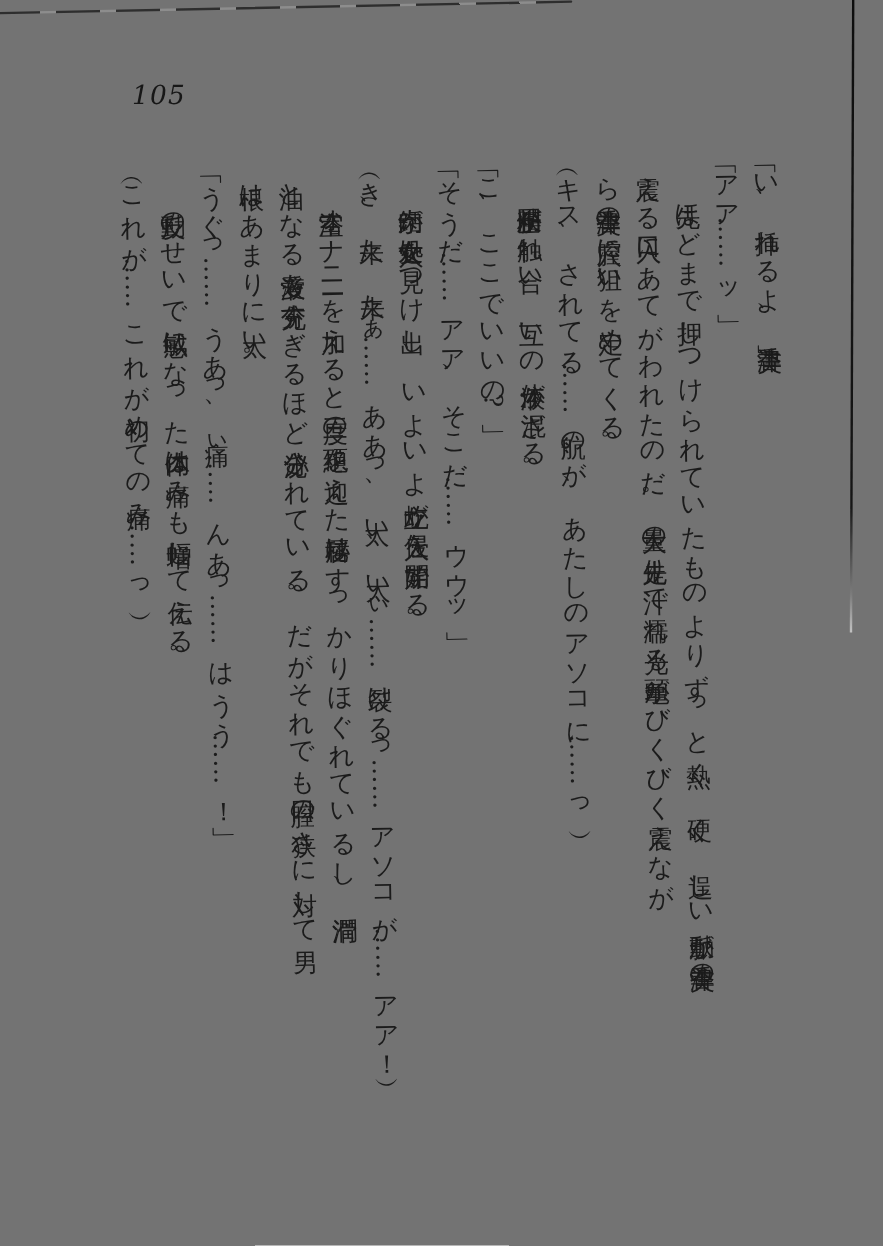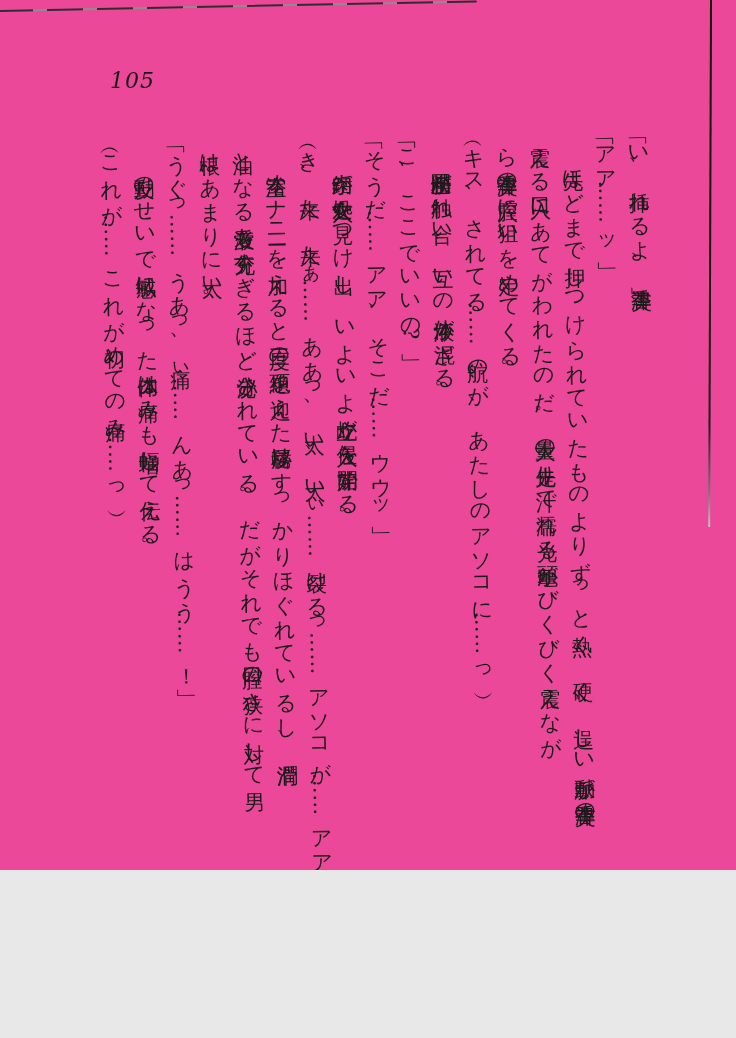--- a/index.html
+++ b/index.html
@@ -3,22 +3,22 @@
 <meta charset="utf-8">
 <style>
   html, body {
     margin: 0;
     padding: 0;
     background: #e8e8e8;
   }
   .page {
     position: relative;
     width: 736px;
-    height: 870px;
-    background: #ec4899;
+    height: 1038px;
+    background: #737373;
     overflow: hidden;
     font-family: "DejaVu Serif", "Liberation Serif", serif;
   }
   
   .top-border {
     position: absolute;
     left: -3px;
     top: 10px;
     width: 480px;
     height: 2px;

